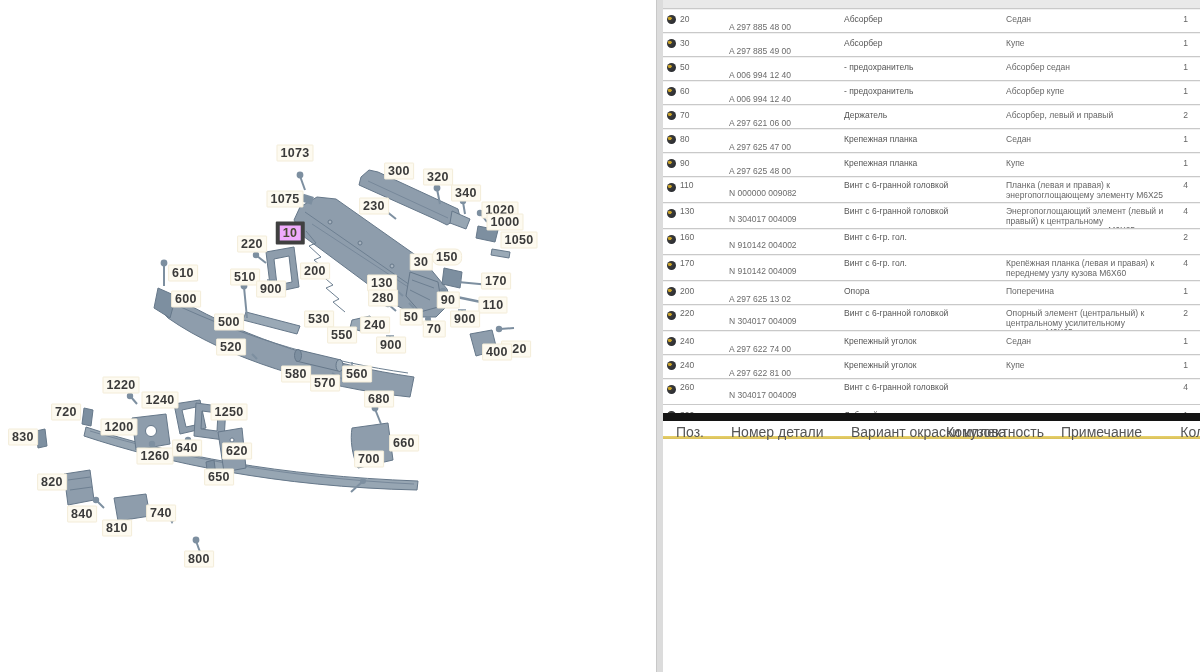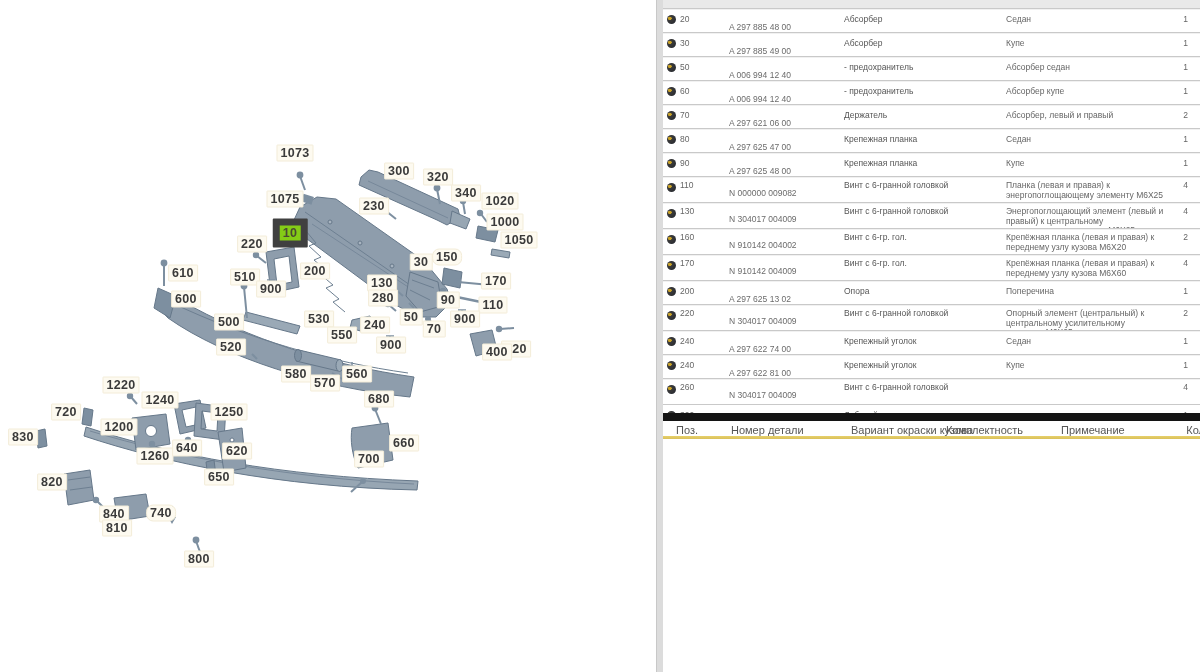--- a/index.html
+++ b/index.html
@@ -5,21 +5,21 @@
   html,body{margin:0;padding:0;background:#fff;width:1200px;height:672px;overflow:hidden;
     font-family:"Liberation Sans",sans-serif;}
   #stage{position:relative;width:1200px;height:672px;background:#fff;}
 
   
   #diagram{position:absolute;left:0;top:0;width:656px;height:672px;background:#fff;}
   #diagram svg{position:absolute;left:0;top:0;}
   .dlabel{position:absolute;transform:translate(-50%,-50%);font-size:12.5px;font-weight:bold;
     color:#3a3a3a;letter-spacing:0.3px;padding:0px 3px;line-height:15px;white-space:nowrap;
     background:#fdfaf0;border:1px solid #f3ecd8;border-radius:1px;cursor:pointer;}
-  .dlabel.hl{background:#84cc16;border:7px solid #404040;color:#4a4a32;}
+  .dlabel.hl{background:#f0abfc;border:4px solid #404040;color:#4a4a32;}
 
   
   #splitter{position:absolute;left:656px;top:0;width:6px;height:672px;
     background:#dcdcdc;border-left:1px solid #c8c8c8;border-right:1px solid #c8c8c8;}
   #rightpanel{position:absolute;left:663px;top:0;width:537px;height:672px;background:#fff;}
   #topstrip{height:8px;background:#e9e9e9;border-bottom:1px solid #c9c9c9;}
   .trow{position:relative;border-top:1px solid #c9c9c9;box-shadow:inset 0 1px 0 #f1f1f1;
     background:#fff;cursor:pointer;}
   .trow.h1{height:23px;}
   .trow.h2{height:25px;}
@@ -30,21 +30,21 @@
     background:radial-gradient(circle at 32% 38%, #c9a227 0 1.6px, #3a3a3a 2px, #23272e 100%);
     cursor:pointer;}
   .c.pos{left:17px;width:42px;}
   .c.pn{left:66px;width:112px;color:#6b6b6b;margin-top:8px;}
   .c.nm{left:181px;width:150px;color:#555;}
   .c.nt{left:343px;width:158px;}
   .c.qty{right:12px;text-align:right;width:24px;}
   #partialrow{position:relative;height:8px;overflow:hidden;border-top:1px solid #c9c9c9;}
   #blackbar{height:8px;background:#141414;}
   #header2{position:relative;height:15px;background:#fff;}
-  #header2 .hc{position:absolute;top:3px;font-size:11px;color:#555;}
+  #header2 .hc{position:absolute;top:3px;font-size:14px;color:#555;}
   #goldline{height:3px;background:linear-gradient(#e7d06a,#d9c05a);}
   #belowspace{background:#fff;height:240px;}
 </style>
 </head>
 <body>
 
 <div id="stage">
 
   <div id="diagram">
     <svg width="656" height="672" viewBox="0 0 656 672">
@@ -188,21 +188,21 @@
           <circle cx="196" cy="540" r="2.4"></circle>
       </g>
     </svg>
     <div id="labels">
         <div class="dlabel" style="left: 295px; top: 153px; text-align: right;">1073</div>
         <div class="dlabel" style="left: 285px; top: 199px;">1075</div>
         <div class="dlabel" style="left: 399px; top: 171px;">300</div>
         <div class="dlabel" style="left: 438px; top: 177px;">320</div>
         <div class="dlabel" style="left: 466px; top: 193px;">340</div>
         <div class="dlabel" style="left: 374px; top: 206px;">230</div>
-        <div class="dlabel" style="left: 500px; top: 201px;">1020</div>
+        <div class="dlabel" style="left: 500px; top: 210px;">1020</div>
         <div class="dlabel" style="left: 505px; top: 222px;">1000</div>
         <div class="dlabel" style="left: 519px; top: 240px;">1050</div>
         <div class="dlabel" style="left: 252px; top: 244px;">220</div>
         <div class="dlabel hl" style="left: 290px; top: 233px;">10</div>
         <div class="dlabel" style="left: 315px; top: 271px;">200</div>
         <div class="dlabel" style="left: 183px; top: 273px;">610</div>
         <div class="dlabel" style="left: 245px; top: 277px;">510</div>
         <div class="dlabel" style="left: 271px; top: 289px;">900</div>
         <div class="dlabel" style="left: 186px; top: 299px;">600</div>
         <div class="dlabel" style="left: 382px; top: 283px;">130</div>
@@ -233,22 +233,22 @@
         <div class="dlabel" style="left: 119px; top: 427px;">1200</div>
         <div class="dlabel" style="left: 229px; top: 412px;">1250</div>
         <div class="dlabel" style="left: 23px; top: 437px;">830</div>
         <div class="dlabel" style="left: 404px; top: 443px;">660</div>
         <div class="dlabel" style="left: 155px; top: 456px; text-align: center;">1260</div>
         <div class="dlabel" style="left: 187px; top: 448px;">640</div>
         <div class="dlabel" style="left: 237px; top: 451px;">620</div>
         <div class="dlabel" style="left: 369px; top: 459px;">700</div>
         <div class="dlabel" style="left: 219px; top: 477px;">650</div>
         <div class="dlabel" style="left: 52px; top: 482px;">820</div>
-        <div class="dlabel" style="left: 82px; top: 514px; margin-left: 32px;">840</div>
-        <div class="dlabel" style="left: 161px; top: 513px; border-radius: 7px;">740</div>
+        <div class="dlabel" style="left: 82px; top: 514px;">840</div>
+        <div class="dlabel" style="left: 161px; top: 513px;">740</div>
         <div class="dlabel" style="left: 117px; top: 528px;">810</div>
         <div class="dlabel" style="left: 199px; top: 559px;">800</div>
       </div>
   </div>
 
   <div id="splitter"></div>
 
   <div id="rightpanel">
     <div id="topstrip"></div>
     <div id="rows">
@@ -331,21 +331,20 @@
     <span class="c nm">Винт с 6-гранной головкой</span>
     <span class="c nt">Энергопоглощающий элемент (левый и правый) к центральному усилительному элементу M6X25</span>
     <span class="c qty">4</span>
   </div>
 
   <div class="trow h2">
     <span class="cart"></span>
     <span class="c pos">160</span>
     <span class="c pn">N 910142 004002</span>
     <span class="c nm">Винт с 6-гр. гол.</span>
-    <span class="c nt">Крепёжная планка (левая и правая) к переднему узлу кузова M6X20</span>
     <span class="c qty">2</span>
   </div>
 
   <div class="trow h2">
     <span class="cart"></span>
     <span class="c pos">170</span>
     <span class="c pn">N 910142 004009</span>
     <span class="c nm">Винт с 6-гр. гол.</span>
     <span class="c nt">Крепёжная планка (левая и правая) к переднему узлу кузова M6X60</span>
     <span class="c qty">4</span>

